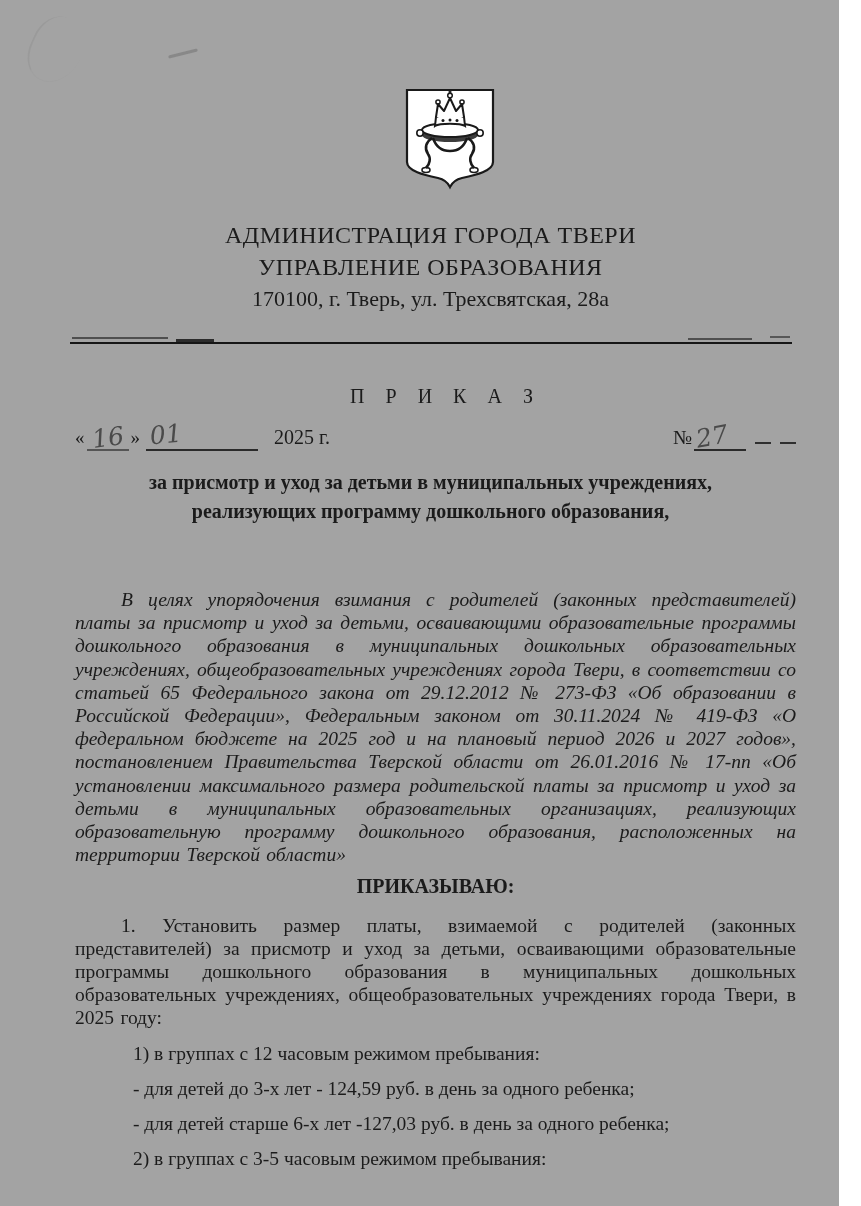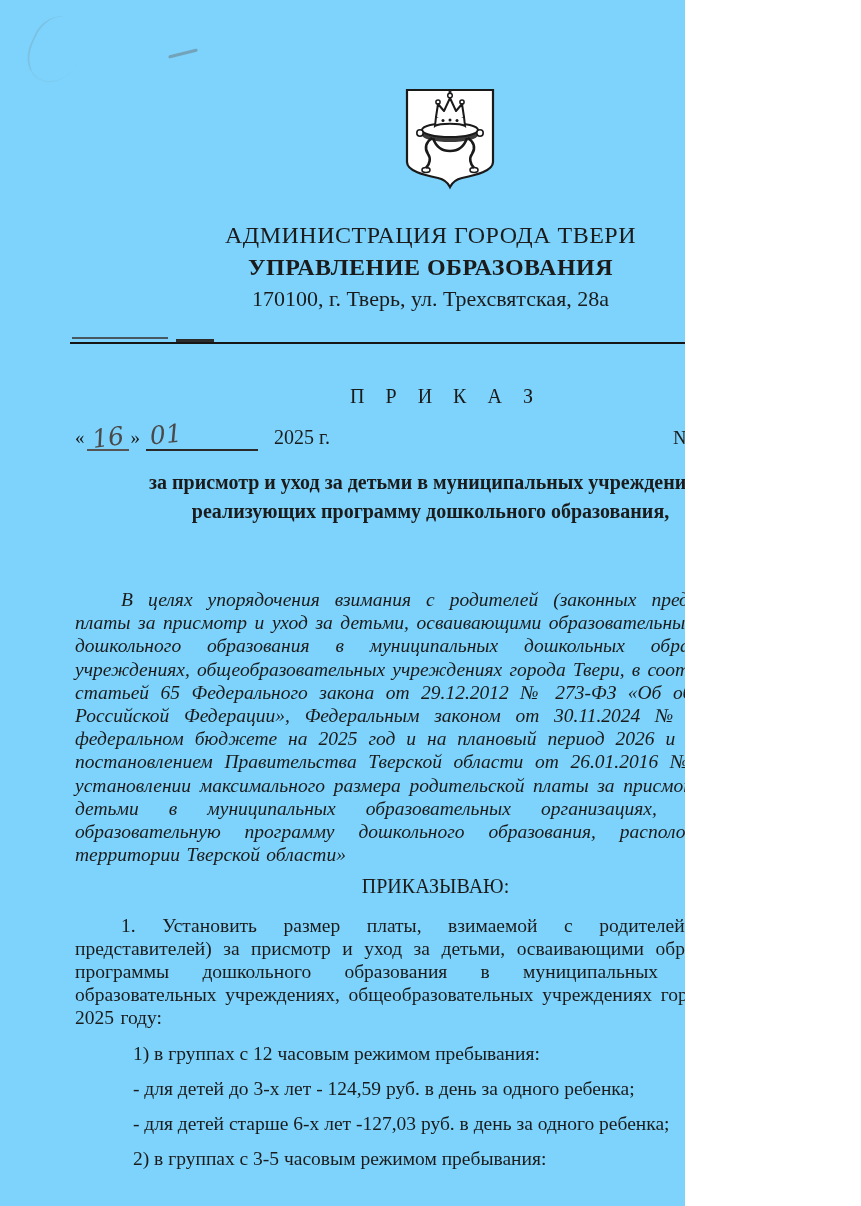--- a/index.html
+++ b/index.html
@@ -5,22 +5,22 @@
   * { box-sizing: border-box; }
   html, body { margin: 0; padding: 0; }
   body {
     width: 861px; height: 1206px;
     background: #ffffff;
     font-family: "Liberation Serif", "DejaVu Serif", serif;
     color: #1b1b1b;
   }
   .page {
     position: relative;
-    width: 685px; height: 1206px;
-    background: #7dd3fc;
+    width: 839px; height: 1206px;
+    background: #a3a3a3;
     overflow: hidden;
   }
 
   
   .smudge-a {
     position: absolute; left: 30px; top: 16px; width: 52px; height: 68px;
     border-left: 2px solid rgba(120,120,120,.35);
     border-bottom: 1px solid rgba(140,140,140,.22);
     border-radius: 50% 40% 60% 50%;
     transform: rotate(24deg); opacity: .55;
@@ -29,21 +29,21 @@
     position: absolute; left: 168px; top: 52px; width: 30px; height: 3px;
     background: rgba(105,105,105,.45); transform: rotate(-14deg); border-radius: 2px;
   }
 
   
   .emblem { position: absolute; left: 402px; top: 86px; width: 96px; height: 106px; }
 
   
   .letterhead { position: absolute; top: 222px; left: 0; width: 861px; text-align: center; }
   .org  { font-size: 24px; letter-spacing: .5px; }
-  .dept { font-size: 24px; font-weight: bold; margin-top: 5px; letter-spacing: .5px; }
+  .dept { font-size: 24px; font-weight: normal; margin-top: 5px; letter-spacing: .5px; }
   .addr { font-size: 22px; margin-top: 5px; }
 
   
   .divider-main  { position: absolute; left: 70px;  top: 342px; width: 722px; height: 2px; background: #161616; }
   .divider-frag1 { position: absolute; left: 72px;  top: 337px; width: 96px;  height: 2px; background: #3a3a3a; opacity: .8; }
   .divider-frag2 { position: absolute; left: 176px; top: 339px; width: 38px;  height: 3px; background: #2c2c2c; }
   .divider-frag3 { position: absolute; left: 688px; top: 338px; width: 64px;  height: 2px; background: #3a3a3a; opacity: .8; }
   .divider-frag4 { position: absolute; left: 770px; top: 336px; width: 20px;  height: 2px; background: #444; opacity: .8; }
 
   .doc-type {
@@ -87,21 +87,21 @@
     position: absolute; top: 468px; left: 0; width: 861px;
     text-align: center; font-weight: bold; font-size: 20px; line-height: 29px;
   }
 
   
   .doc-body { position: absolute; top: 588px; left: 75px; width: 721px; font-size: 19.5px; line-height: 23.2px; }
   .preamble {
     text-align: justify; text-indent: 46px; word-spacing: 1.5px; margin: 0; font-style: italic;
   }
   .resolution {
-    text-align: center; font-weight: normal; font-size: 20px;
+    text-align: center; font-weight: bold; font-size: 20px;
     margin: 9px 0 15px 0;
   }
   .clause { text-align: justify; text-indent: 46px; word-spacing: 1.5px; margin: 0; }
   .sub-item { text-indent: 46px; margin: 12px; }
 </style>
 </head>
 <body>
 
 <div class="page">
 

